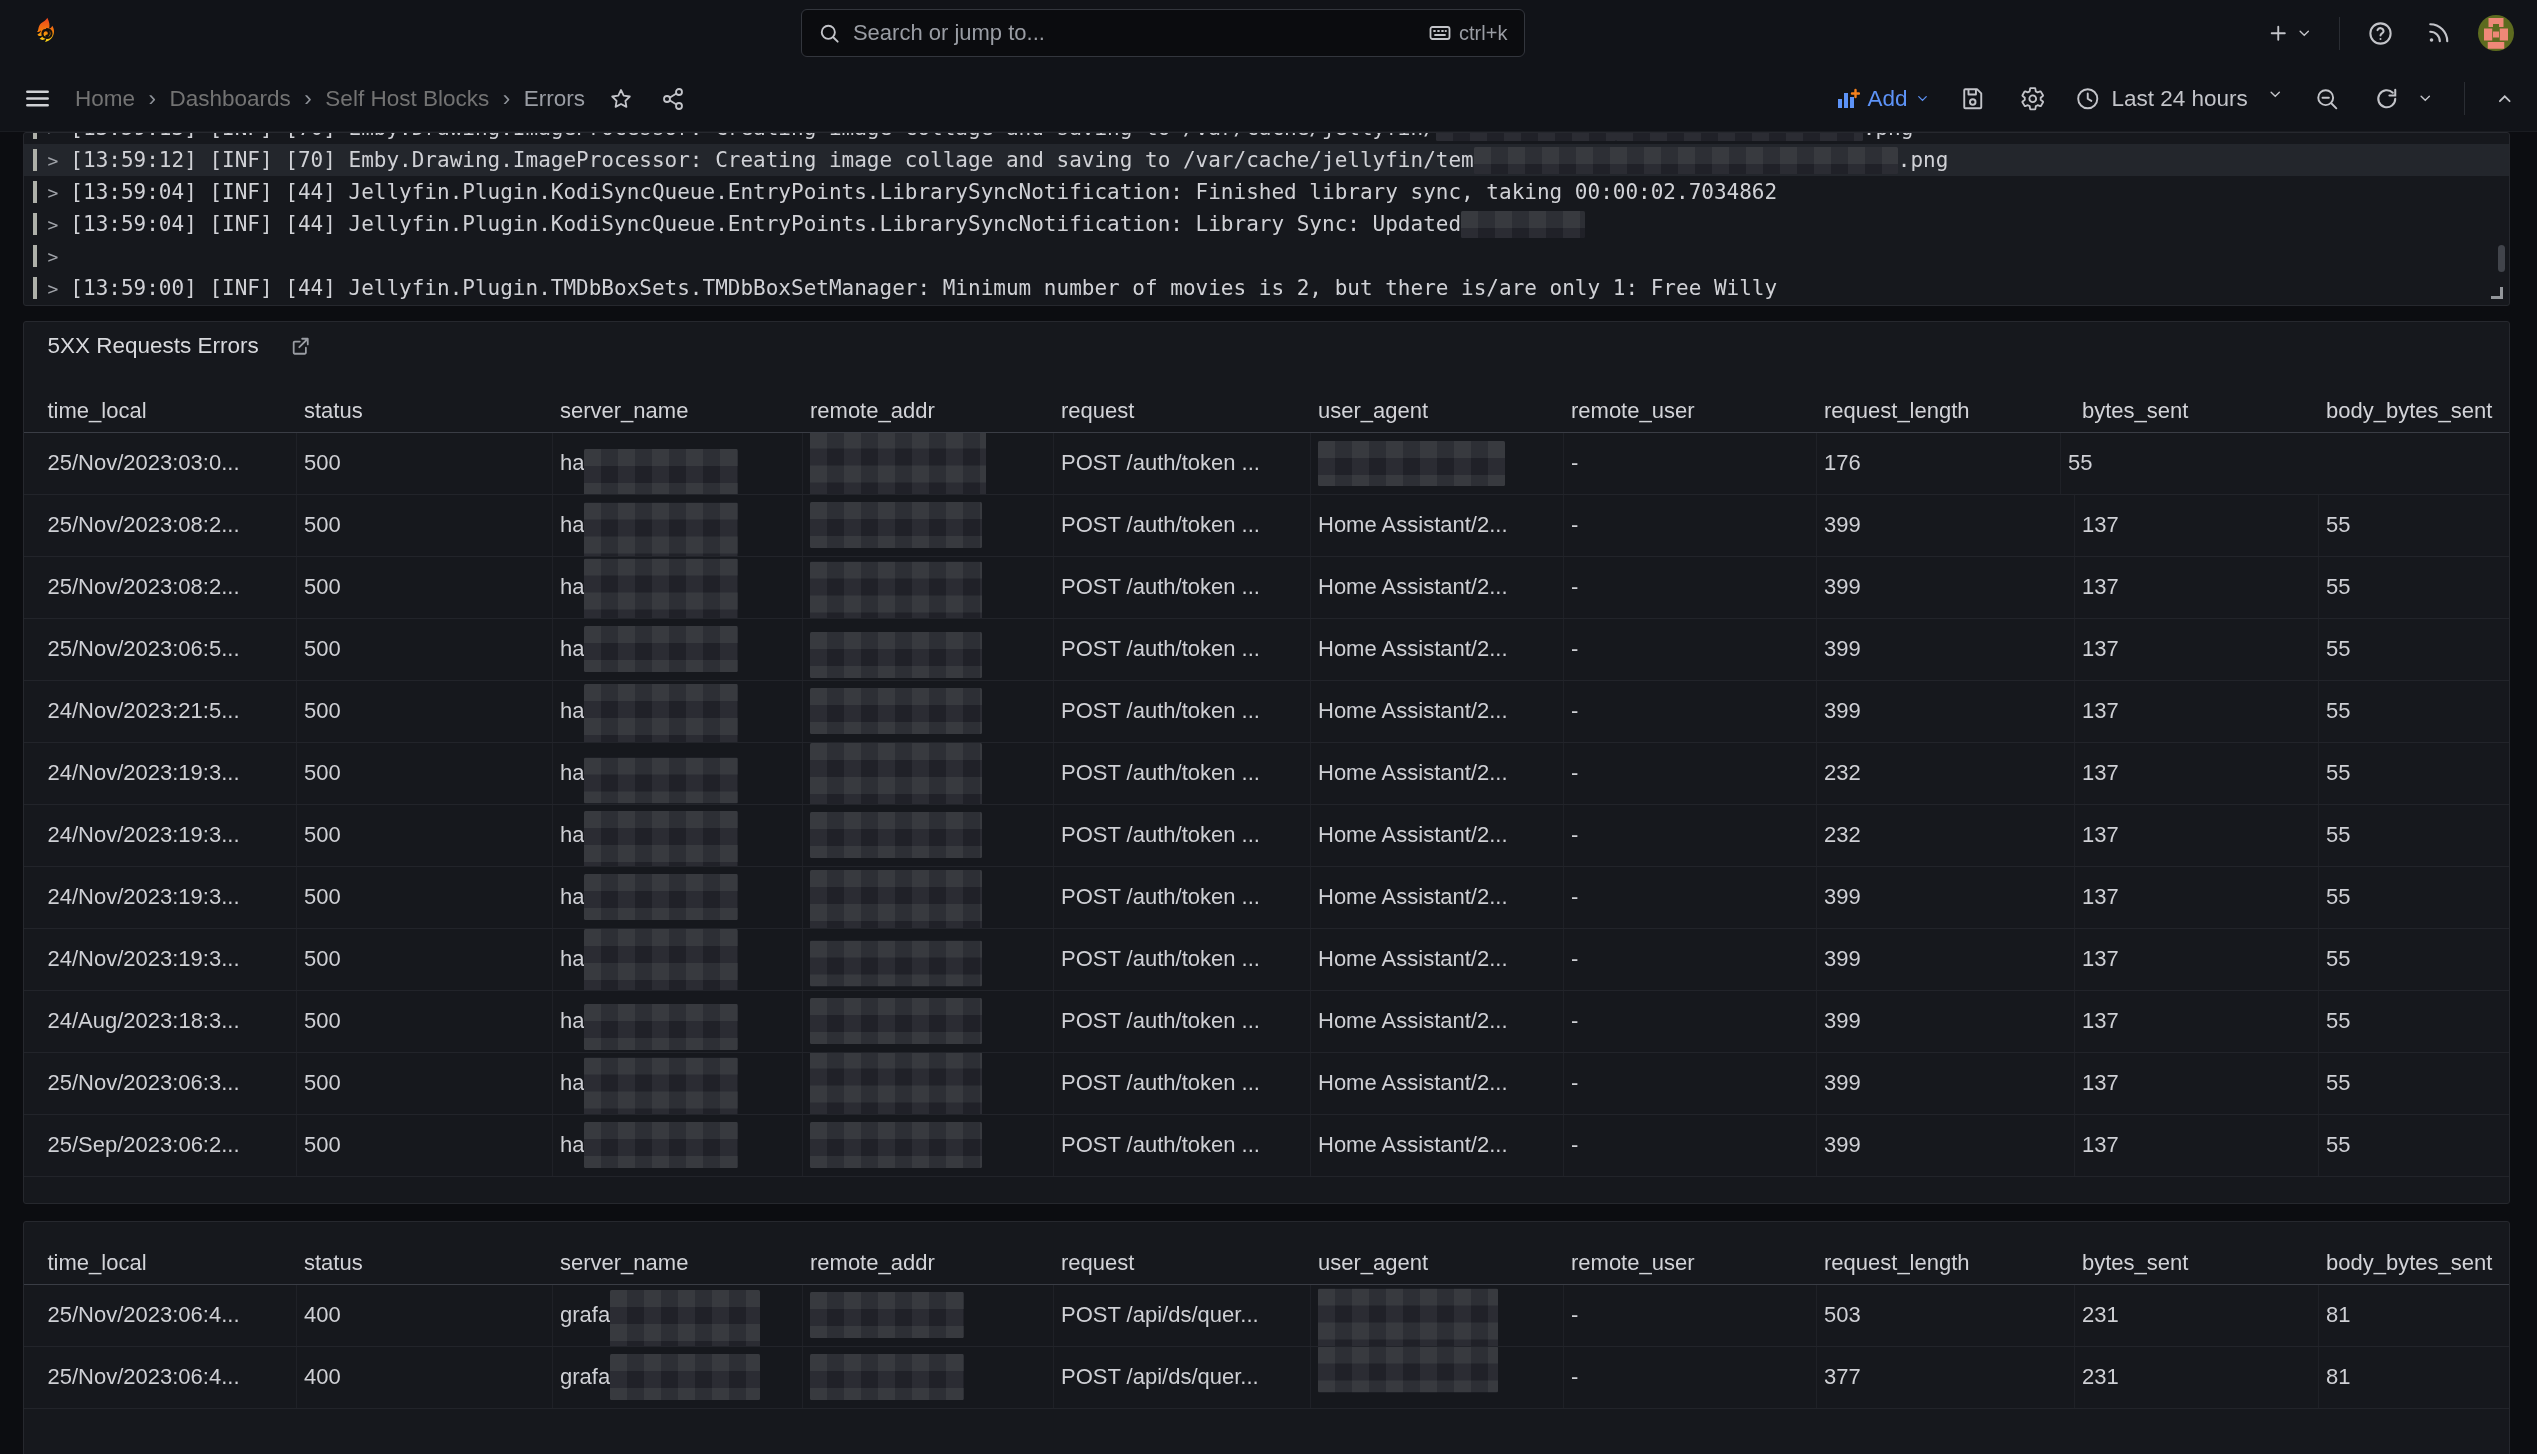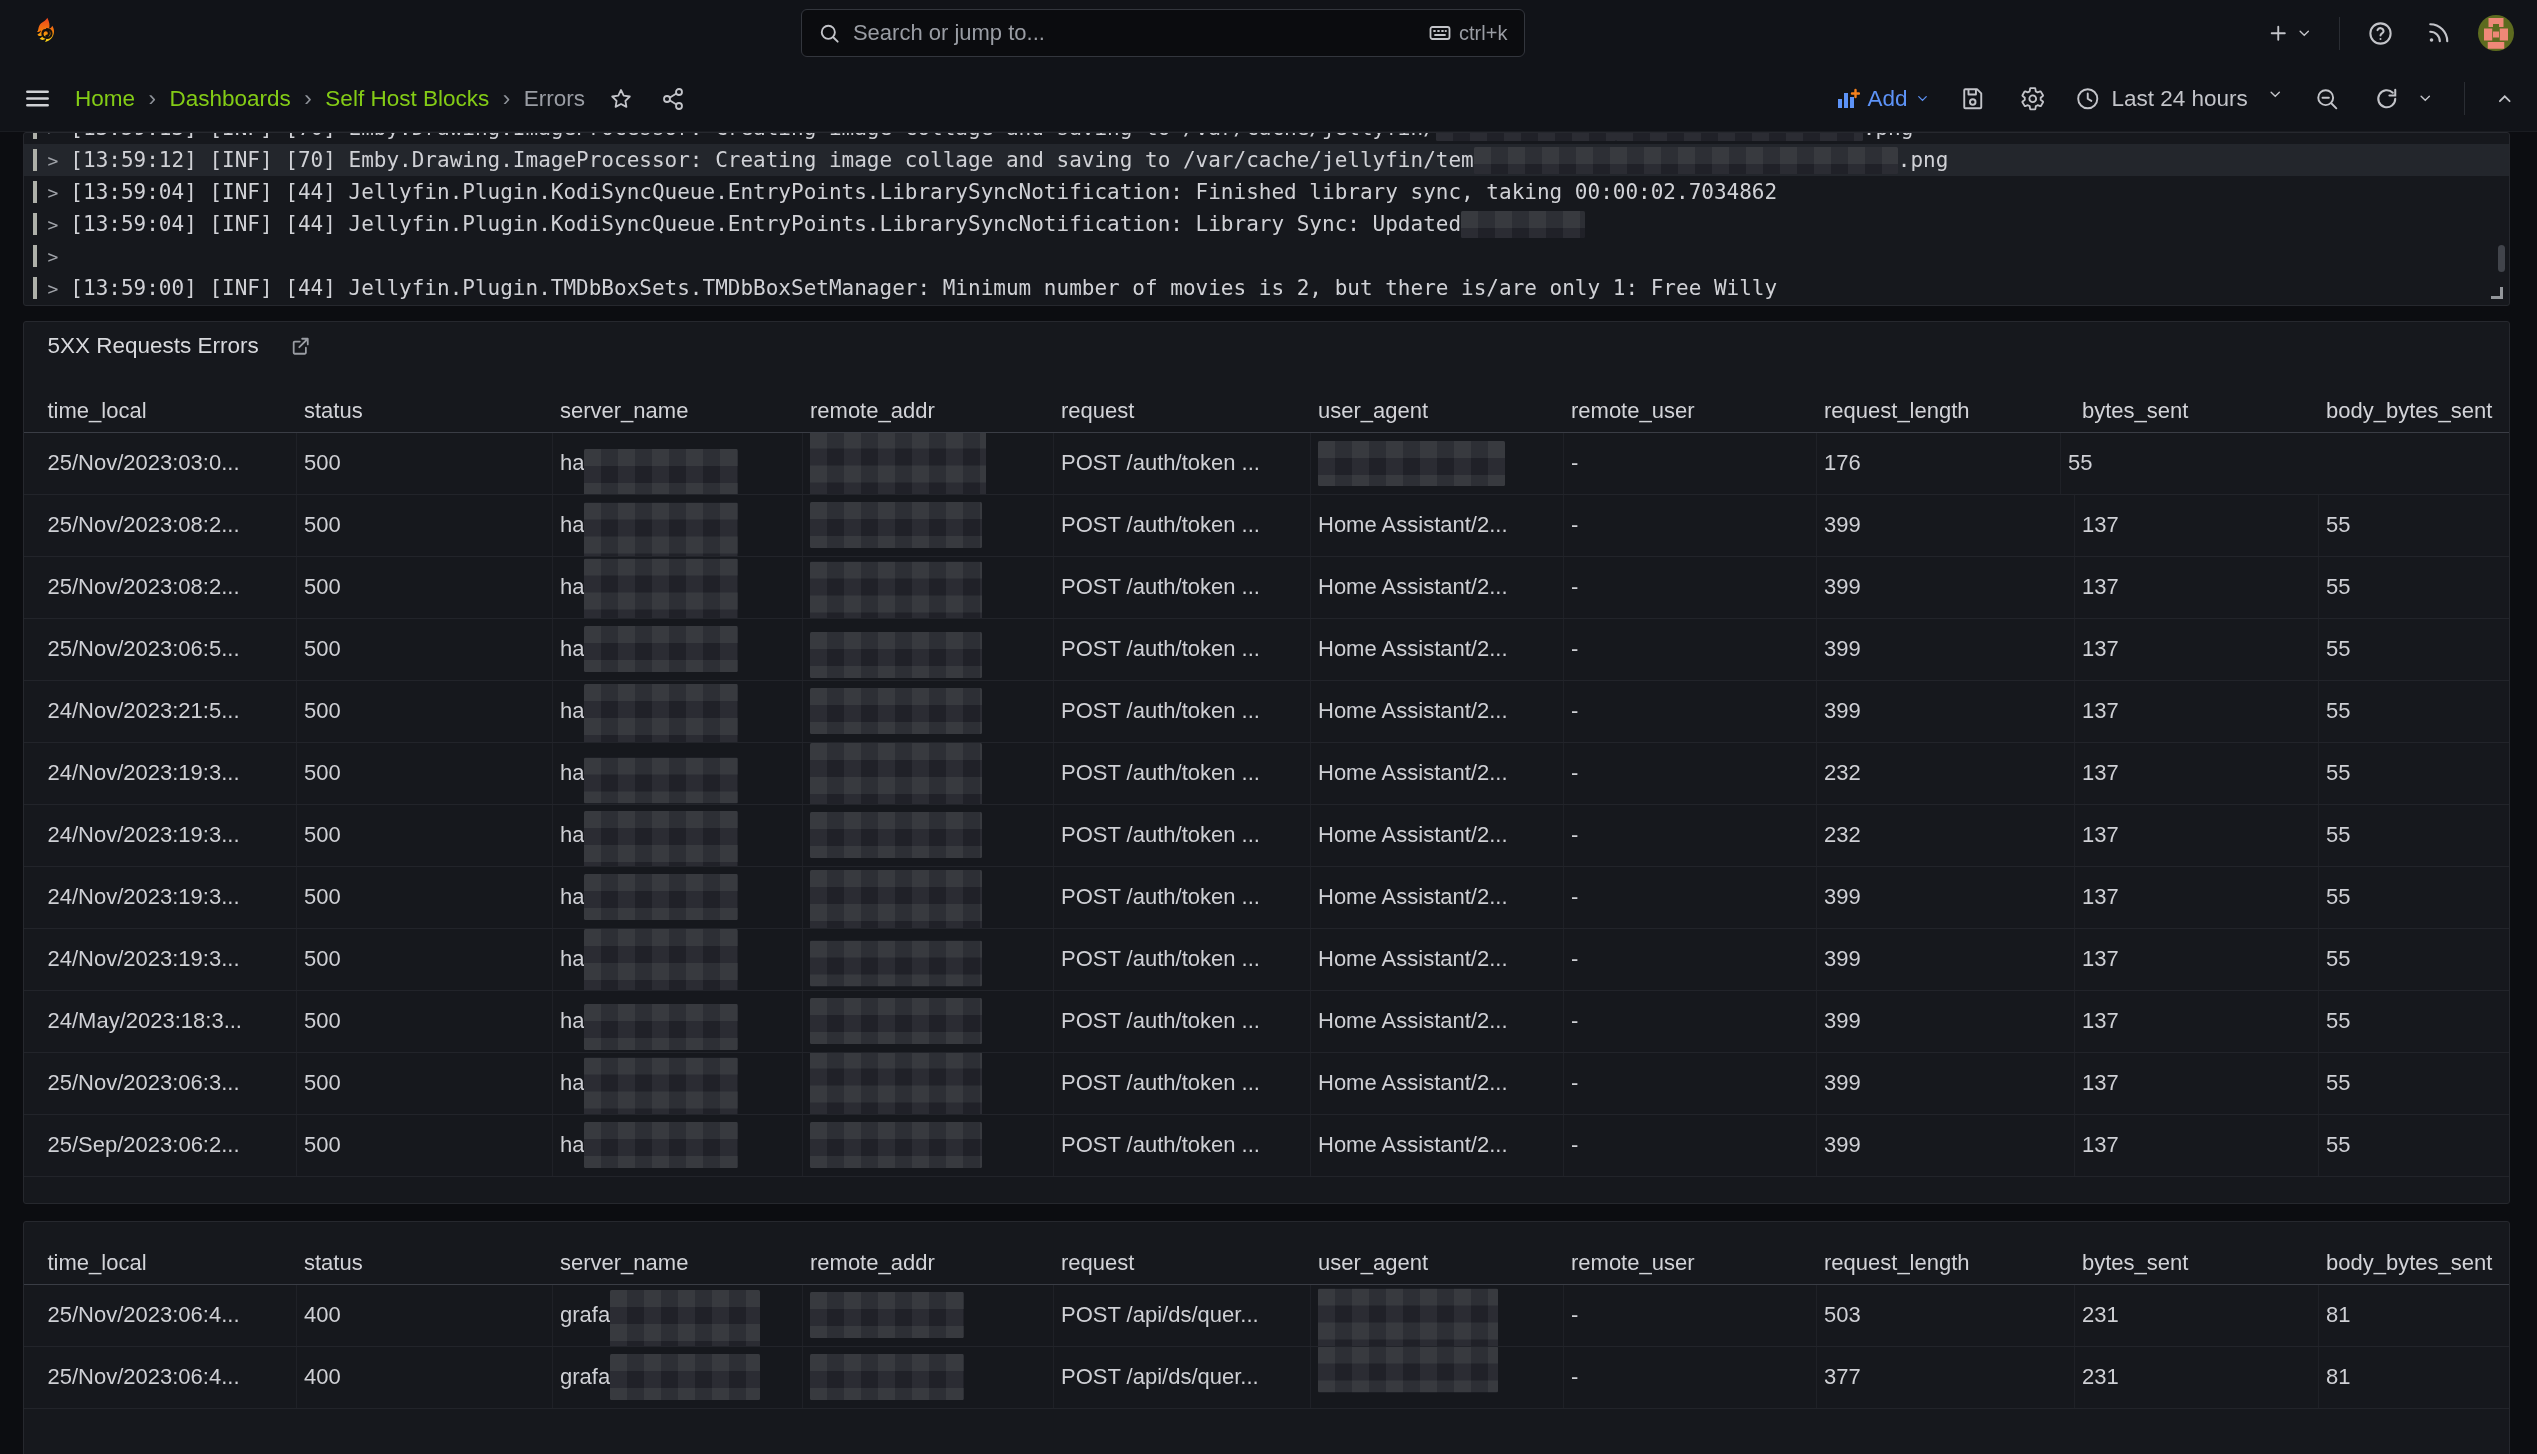--- a/index.html
+++ b/index.html
@@ -20,21 +20,21 @@
   .shortcut { display:flex; align-items:center; gap:7.5px; font-size:20px; color:#9a9da4; }
   .tb-right { display:flex; align-items:center; gap:22.5px; margin-right:4.5px; }
   .icon { display:inline-flex; align-items:center; justify-content:center; color:#c3c4c9; }
   .icon svg { display:block; }
   .ibtn { cursor:pointer; padding:4.5px; border-radius:4.5px; }
   .divider-v { width:0.7px; height:33px; background:#2a2d33; }
   .avatar { width:36px; height:36px; border-radius:50%; overflow:hidden; cursor:pointer; }
 
   .hamburger { cursor:pointer; }
   .breadcrumb { display:flex; align-items:center; gap:13.5px; font-size:22.5px; }
-  .crumb { color:#84cc16; cursor:pointer; white-space:nowrap; }
+  .crumb { color:#737373; cursor:pointer; white-space:nowrap; }
   .crumb.current { color:#9a9da4; }
   .crumb-sep { color:#8e9299; font-size:22.5px; }
   .nb-right { margin-left:auto; display:flex; align-items:center; gap:25.5px; }
   .addbtn { display:flex; align-items:center; gap:7.5px; color:#5d93f7; font-size:22.5px; cursor:pointer; }
   .timepicker { display:flex; gap:10.5px; color:#c3c4c9; font-size:22.5px; cursor:pointer; white-space:nowrap; }
 
   
   .panel { position:absolute; background:#16181d; border:0.7px solid #26282e; border-radius:3px; overflow:hidden; }
   #log-panel { left:22.5px; top:132px; width:2487px; height:174px; }
   #panel-5xx { left:22.5px; top:321px; width:2487px; height:883px; }
@@ -466,21 +466,21 @@
           <span class="blur cellblur" style="width: 172px; height: 46px; transform: translateY(4.5px);"></span>
         </div>
         <div class="td" style="width: 257px; padding-left: 7.5px;">POST /auth/token ...</div>
         <div class="td" style="width: 253px; padding-left: 7.5px;">Home Assistant/2...</div>
         <div class="td" style="width: 253px; padding-left: 7.5px;">-</div>
         <div class="td" style="width: 258px; padding-left: 7.5px;">399</div>
         <div class="td" style="width: 244px; padding-left: 7.5px;">137</div>
         <div class="td" style="width: 237px; padding-left: 7.5px;">55</div>
       </div>
       <div class="trow" style="height: 62px;">
-        <div class="td" style="width: 273px; padding-left: 24px;">24/May/2023:18:3...</div>
+        <div class="td" style="width: 273px; padding-left: 24px;">24/Aug/2023:18:3...</div>
         <div class="td" style="width: 256px; padding-left: 7.5px;">500</div>
         <div class="td" style="width: 250px; padding-left: 7.5px;">
           <span>ha</span>
           <span class="blur cellblur" style="width: 154px; height: 46px; transform: translateY(6px);"></span>
         </div>
         <div class="td" style="width: 251px; padding-left: 7.5px;">
           <span class="blur cellblur" style="width: 172px; height: 46px;"></span>
         </div>
         <div class="td" style="width: 257px; padding-left: 7.5px;">POST /auth/token ...</div>
         <div class="td" style="width: 253px; padding-left: 7.5px;">Home Assistant/2...</div>

